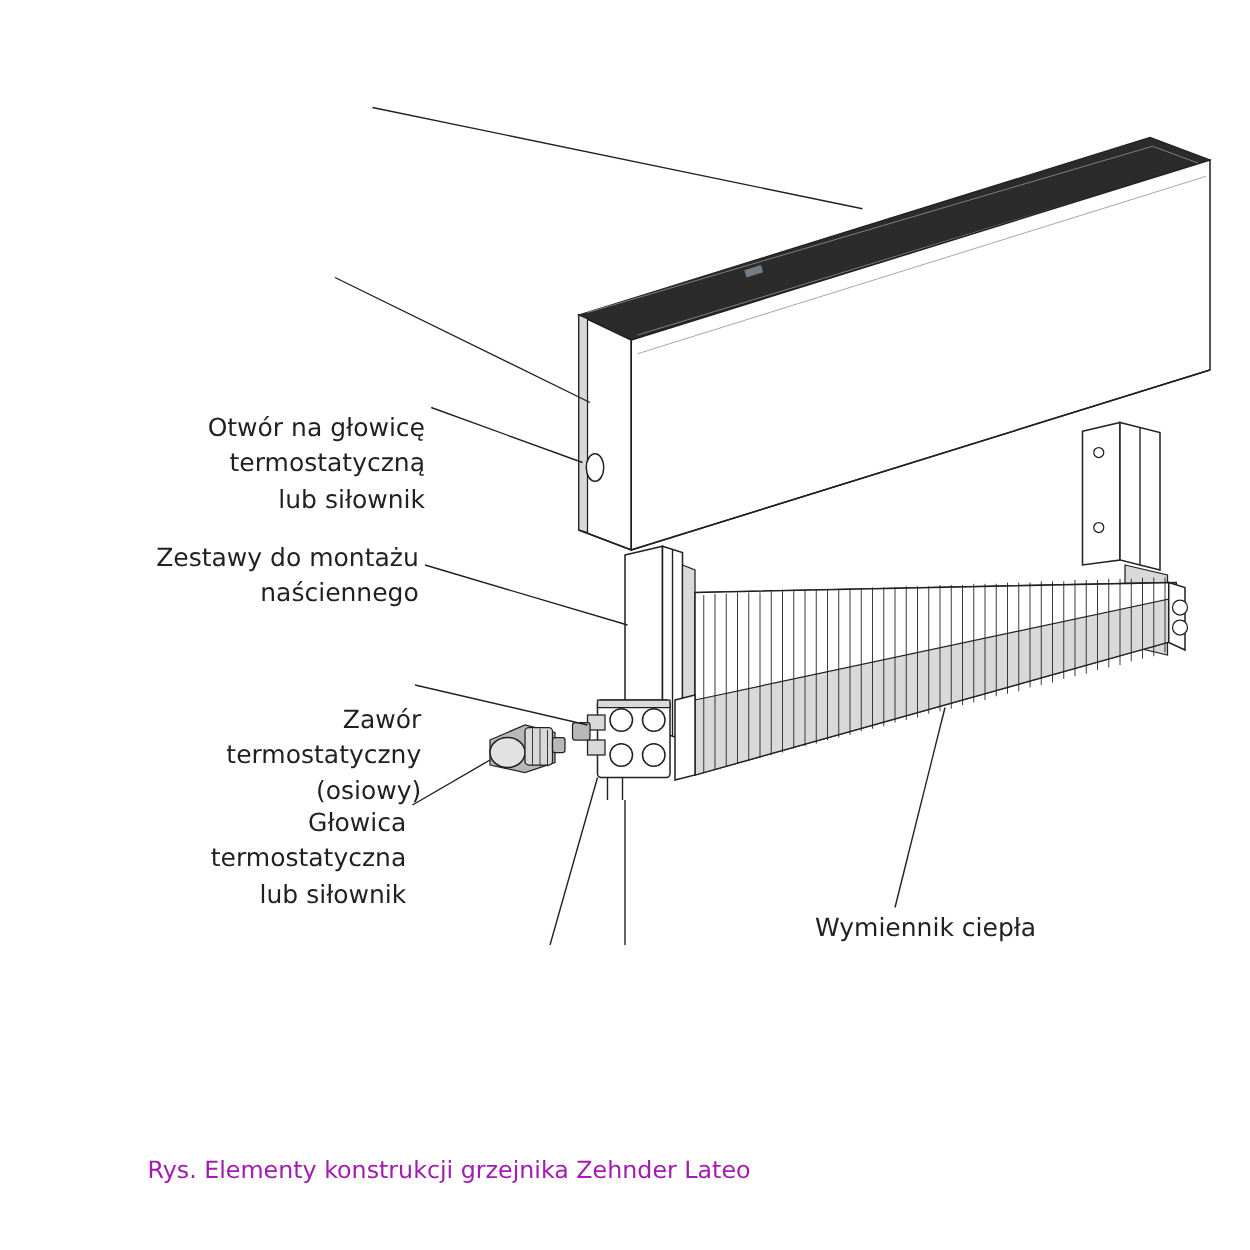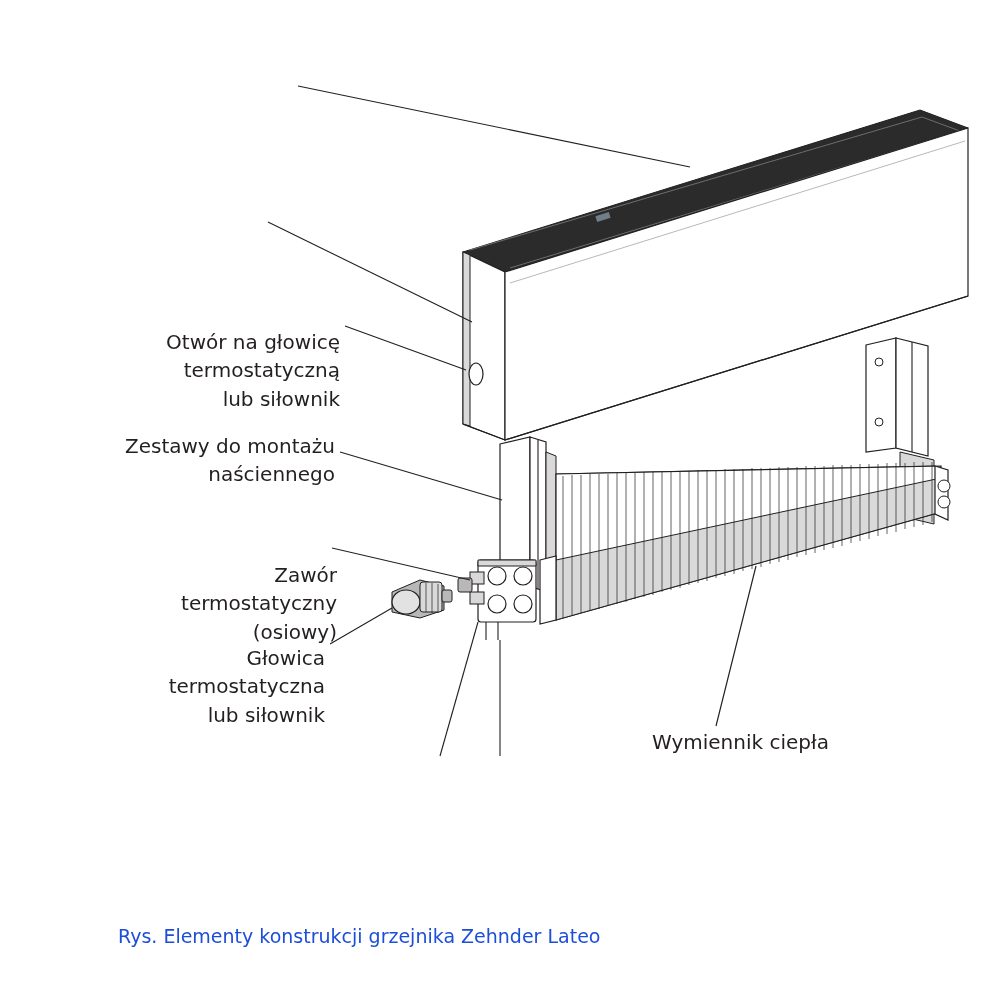--- a/index.html
+++ b/index.html
@@ -21,21 +21,21 @@
     font-size: 20px;
     line-height: 1.42;
     color: #231f20;
     white-space: pre;
   }
   .label.right { text-align: right; }
   .label.left  { text-align: left;  }
   .caption {
     position: absolute;
     font-size: 19px;
-    color: #1d4ed8;
+    color: #a21caf;
     white-space: pre;
   }
   svg.art {
     position: absolute;
     left: 0; top: 0;
     width: 1000px;
     height: 1000px;
   }
   .ln { stroke: #231f20; stroke-width: 1.1; fill: none; }
   .thin { stroke: #231f20; stroke-width: 0.7; fill: none; }

